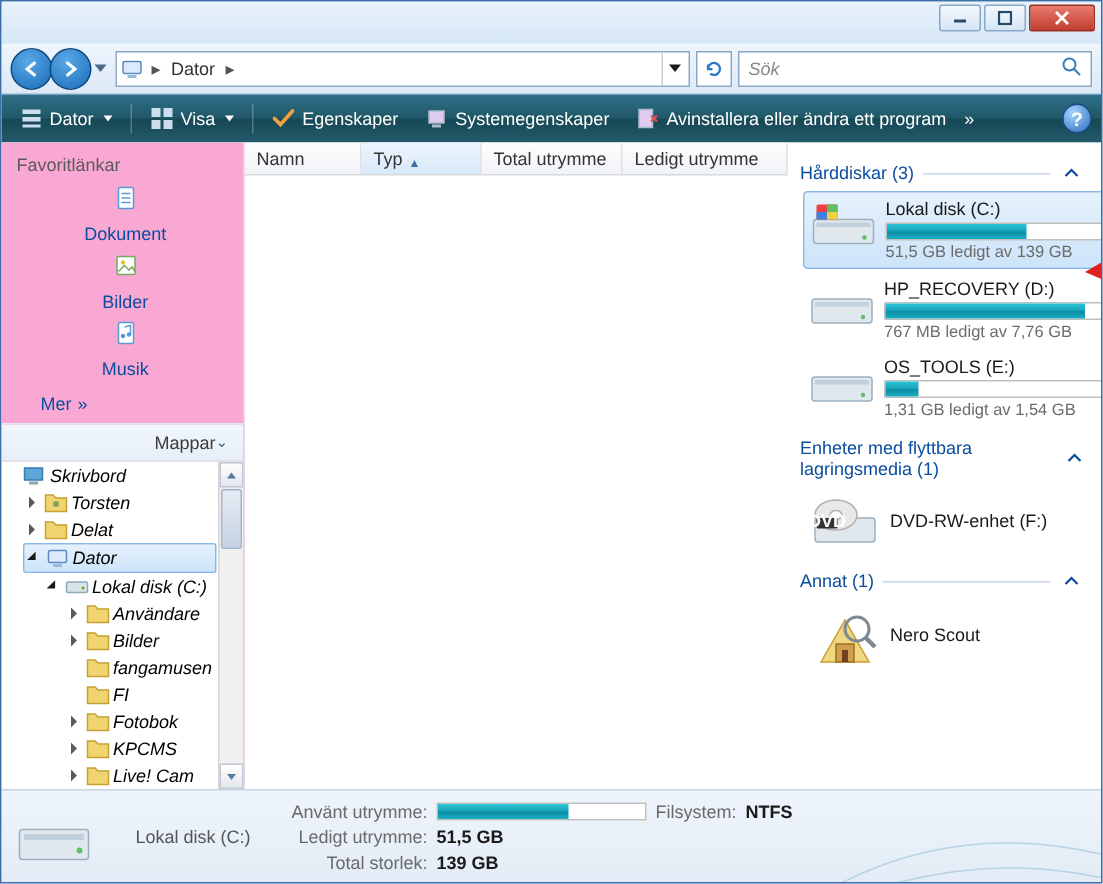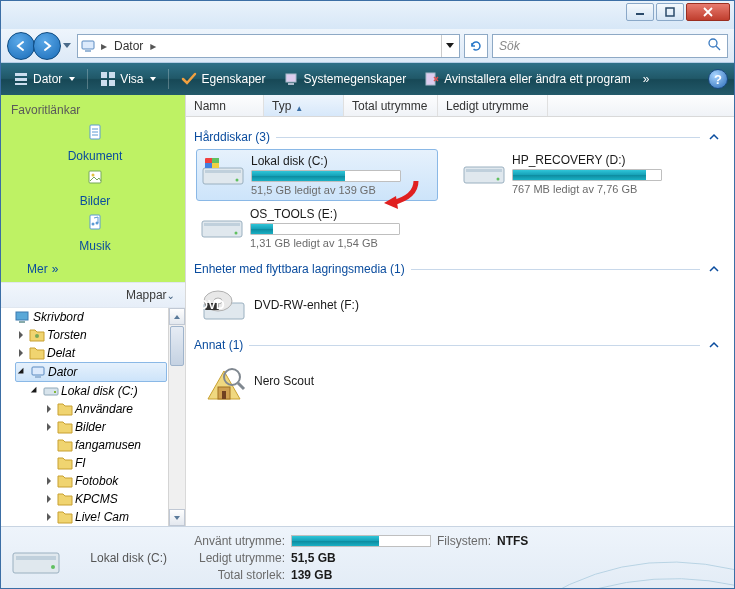--- a/index.html
+++ b/index.html
@@ -34,41 +34,41 @@
 .tb-btn { display: flex; align-items: center; gap: 4px; padding: 3px 6px; border-radius: 2px; }
 .tb-btn.drop::after { content: ""; width:0; height:0; border-left:3px solid transparent; border-right:3px solid transparent; border-top:4px solid #fff; margin-left:3px; }
 .tb-sep { width:1px; height:20px; background: rgba(255,255,255,0.25); }
 .tb-icon { width:16px; height:16px; display:flex; align-items:center; justify-content:center; }
 .tb-spacer { flex:1; }
 .help-btn { width: 20px; height: 20px; border-radius: 50%; background: radial-gradient(circle at 35% 30%, #a8d4ff, #2a6cb8); border: 1px solid #1a4a80; display:flex; align-items:center; justify-content:center; color:#fff; font-weight:bold; font-size:13px; }
 
 
 .main { flex: 1; display: flex; background: #fff; overflow: hidden; }
 
-.leftpane { width: 185px; border-right: 1px solid #d9d9d9; display: flex; flex-direction: column; background: #bef264; }
+.leftpane { width: 162px; border-right: 1px solid #d9d9d9; display: flex; flex-direction: column; background: #f9a8d4; }
 .fav-head { padding: 8px 10px 4px; color: #5a5a5a; }
 .fav-item { display: flex; align-items: center; gap: 6px; padding: 3px 10px 3px 14px; color: #0a4c9e; flex-direction: column; }
 .fav-more { display: flex; align-items: center; gap: 4px; padding: 6px 10px 6px 26px; color: #0a4c9e; }
 .section-head { padding: 5px 10px; color: #3b3b3b; border-top: 1px solid #e0e7f0; border-bottom: 1px solid #e0e7f0; background: linear-gradient(to bottom,#f1f6fc,#e6eef8); display:flex; justify-content:flex-end; align-items:center; }
 .tree { flex:1; overflow-y: auto; background:#fff; position:relative; }
 .tree-scroll-track { position:absolute; right:0; top:0; bottom:0; width:17px; background:#f0f0f0; border-left:1px solid #d4d4d4; }
 .tree-scroll-btn { height:17px; background: linear-gradient(to bottom,#fefefe,#e3e8ef); border:1px solid #c0c8d4; display:flex; align-items:center; justify-content:center; }
 .tree-scroll-thumb { position:absolute; left:1px; right:1px; top:18px; height:40px; background: linear-gradient(to bottom,#e6ecf4,#c5d2e2); border:1px solid #9fb4cc; border-radius:2px; }
 .tree ul { list-style: none; }
 .tree li { white-space: nowrap; font-style: italic; }
 .tree-row { display:flex; align-items:center; gap:2px; padding: 1px 0; }
 .tree-row.selected { background: linear-gradient(to bottom, #e6f1fc, #cde4fa); border: 1px solid #8ab8e6; border-radius: 2px; margin-right: 18px; }
 .expander { width: 12px; display:flex; align-items:center; justify-content:center; color:#666; }
 .node-icon { width:16px; height:16px; display:flex; align-items:center; justify-content:center; }
 .folder-icon { width:16px; height:13px; }
 .indent-1 { padding-left: 14px; }
 .indent-2 { padding-left: 28px; }
 .indent-3 { padding-left: 42px; }
 
-.content { flex:1; display:flex; flex-direction:column; overflow:hidden; position:relative; }
+.content { flex:1; display:flex; flex-direction:row; overflow:hidden; position:relative; }
 .col-headers { height: 22px; display:flex; border-bottom: 1px solid #d9d9d9; background: linear-gradient(to bottom,#fdfdfe,#f0f3f7); }
 .col-h { padding: 3px 8px; border-right: 1px solid #e0e0e0; color:#333; display:flex; align-items:center; gap:4px; }
 .col-h.sorted { background: linear-gradient(to bottom,#eef5fd,#d7e8fa); align-items: flex-end; }
 .col-h .sort-arrow { font-size:8px; color:#3a6ea5; }
 
 .content-body { flex:1; overflow-y:auto; padding: 4px 8px 4px 4px; }
 .group-header { display:flex; align-items:center; gap:6px; color:#0a4c9e; padding: 8px 4px 4px; }
 .group-line { flex:1; height:1px; background:#c8d8ea; }
 .group-collapse { width:16px; height:16px; display:flex; align-items:center; justify-content:center; }
 .items-grid { display:flex; flex-wrap:wrap; gap: 2px 20px; padding-left: 6px; }

